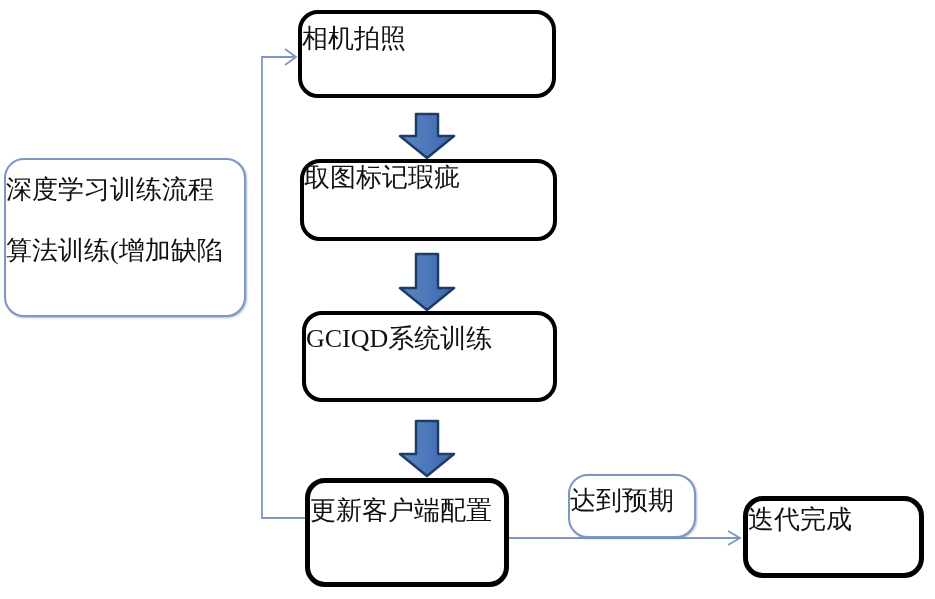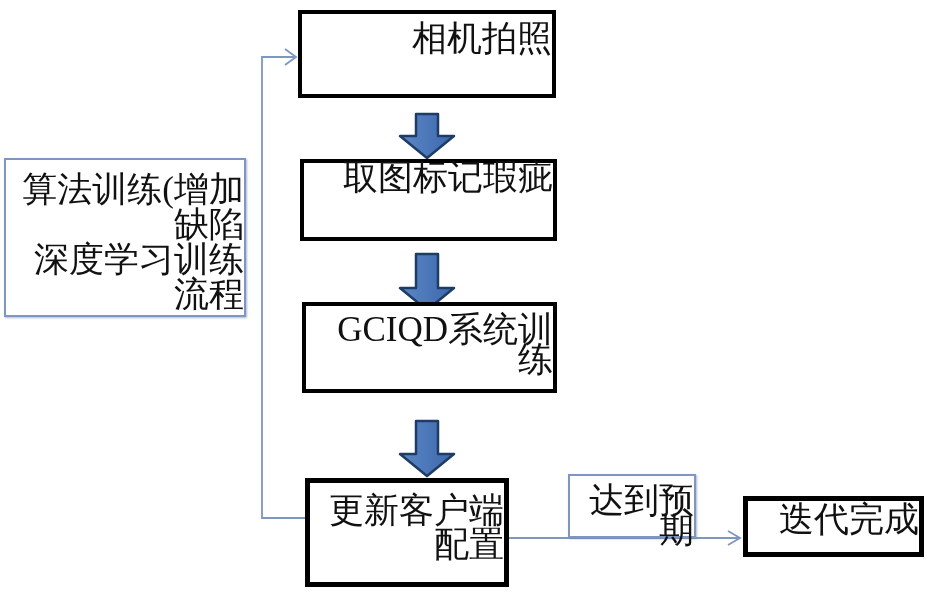--- a/index.html
+++ b/index.html
@@ -14,39 +14,40 @@
   }
   .layer {
     position: absolute;
     left: 0; top: 0;
     width: 935px; height: 599px;
   }
   .box {
     position: absolute;
     box-sizing: border-box;
     background: #ffffff;
-    text-align: right;
-    font-size: 35px;
+    text-align: left;
+    font-size: 26px;
     line-height: 30px;
+    border-radius: 20px;
   }
   .box-black { border: 4px solid #000000; }
   .box-black-thick { border: 5px solid #000000; }
   .box-thin {
     border: 2px solid #7d96c2;
     box-shadow: 1px 1px 2px rgba(110,130,160,0.55);
   }
   
   .side-note   { left: 4px;   top: 158px; width: 242px; height: 159px; padding-top: 12px; line-height: 35px; }
   .side-note .gap { margin-bottom: 26px; }
   .box-camera  { left: 298px; top: 10px;  width: 258px; height: 88px;  padding-top: 10px; }
   .box-mark    { left: 300px; top: 159px; width: 257px; height: 82px;  }
-  .box-train   { left: 302px; top: 302px; width: 255px; height: 91px;  padding-top: 9px; }
+  .box-train   { left: 302px; top: 311px; width: 255px; height: 91px;  padding-top: 9px; }
   .box-update  { left: 305px; top: 478px; width: 204px; height: 109px; padding-top: 11px; line-height: 34px; }
   .box-expect  { left: 568px; top: 474px; width: 128px; height: 64px;  padding-top: 10px; }
-  .box-done    { left: 743px; top: 496px; width: 181px; height: 61px;  padding-top: 4px; }
+  .box-done    { left: 743px; top: 496px; width: 181px; height: 82px;  padding-top: 4px; }
   .ln { display: block; }
 </style>
 </head>
 <body>
 
 <div class="canvas">
 
   <svg class="layer" viewBox="0 0 935 599">
     <defs>
       <linearGradient id="arrowGrad" x1="0" y1="0" x2="1" y2="0">
@@ -60,22 +61,22 @@
 
     <line x1="509" y1="538" x2="740" y2="538" stroke-width="1.8" stroke="#7d96c2"></line>
     <polyline points="728,531 740,538 728,545" fill="none" stroke-width="1.8" stroke="#7d96c2"></polyline>
 
     <polygon points="416,114 438,114 438,136 454,136 427,158 400,136 416,136" fill="url(#arrowGrad)" stroke-width="2.5" stroke-linejoin="round" stroke="#1f3c64"></polygon>
     <polygon points="416,254 438,254 438,288 454,288 427,310 400,288 416,288" fill="url(#arrowGrad)" stroke-width="2.5" stroke-linejoin="round" stroke="#1f3c64"></polygon>
     <polygon points="416,421 438,421 438,454 454,454 427,476 400,454 416,454" fill="url(#arrowGrad)" stroke-width="2.5" stroke-linejoin="round" stroke="#1f3c64"></polygon>
   </svg>
 
   <div class="box box-thin side-note">
+    <span class="ln gap">深度学习训练流程</span>
     <span class="ln">算法训练(增加缺陷</span>
-    <span class="ln gap">深度学习训练流程</span>
   </div>
 
   <div class="box box-black box-camera">
     <span class="ln">相机拍照</span>
   </div>
 
   <div class="box box-black box-mark">
     <span class="ln">取图标记瑕疵</span>
   </div>
 

